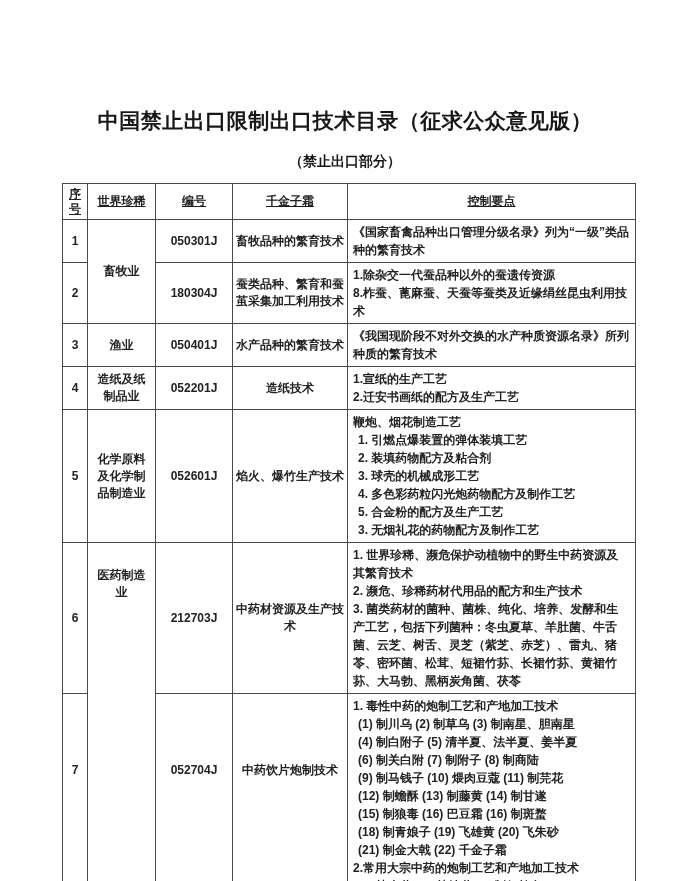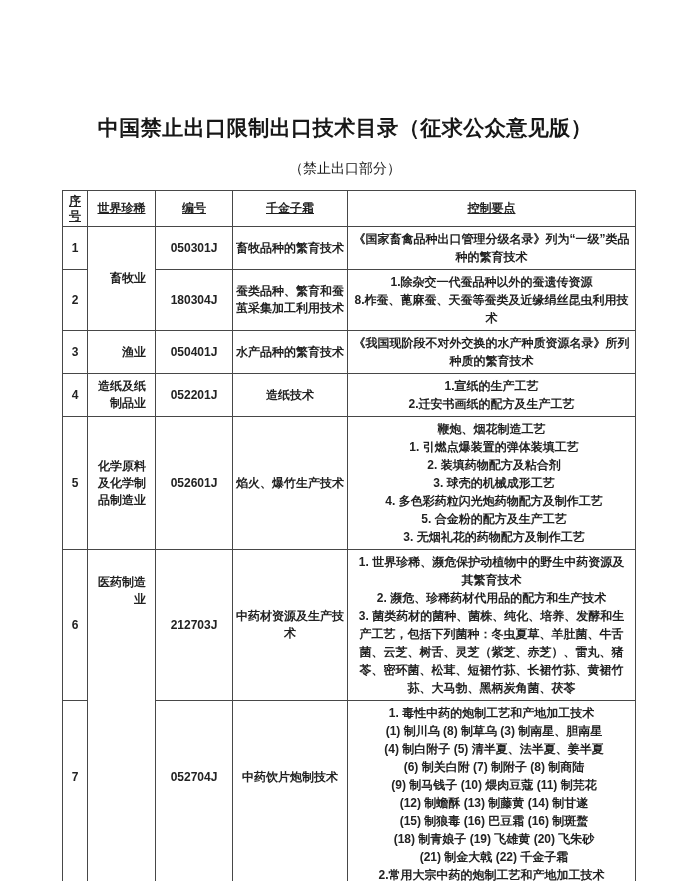--- a/index.html
+++ b/index.html
@@ -11,34 +11,34 @@
     width: 690px;
     height: 881px;
     overflow: hidden;
     font-family: "Liberation Sans", "DejaVu Sans", sans-serif;
     color: #1e1e1e;
   }
   .page {
     padding-top: 102px;
   }
   .doc-title {
-    margin: 11px;
+    margin: 4px;
     text-align: center;
     font-size: 21px;
     line-height: 30px;
     font-weight: 700;
     letter-spacing: 0.5px;
     color: #171717;
   }
   .doc-subtitle {
     margin: 16px 0 0 0;
     text-align: center;
     font-size: 14px;
     line-height: 18px;
-    font-weight: 400;
+    font-weight: 700;
     color: #171717;
   }
   table.catalog {
     border-collapse: collapse;
     table-layout: fixed;
     width: 573px;
     margin: 13px 0 0 62px;
     font-weight: 600;
   }
   .catalog th, .catalog td {
@@ -55,42 +55,40 @@
     padding: 2px 1px;
   }
   td.c {
     text-align: center;
     vertical-align: middle;
     line-height: 17px;
     padding: 2px;
   }
   td.industry {
     padding: 2px 9px;
-    text-align: right;
   }
   td.industry.vtop {
     vertical-align: top;
     padding-top: 24px;
   }
   td.ctrl {
     text-align: left;
     vertical-align: middle;
     line-height: 18px;
     padding: 3px 5px;
   }
   td.ctrl.vtop {
     vertical-align: top;
   }
   td.c.push-down {
     vertical-align: top;
     padding-top: 68px;
   }
   .pt {
     white-space: pre-wrap;
-    text-align: center;
   }
   .pt.sub {
     padding-left: 5px;
   }
   .u {
   }
   tr.rh-head { height: 36px; text-decoration: underline; }
   tr.rh-1 { height: 42px; }
   tr.rh-2 { height: 53px; }
   tr.rh-3 { height: 42px; }
@@ -190,21 +188,21 @@
           <div class="pt">3. 菌类药材的菌种、菌株、纯化、培养、发酵和生产工艺，包括下列菌种：冬虫夏草、羊肚菌、牛舌菌、云芝、树舌、灵芝（紫芝、赤芝）、雷丸、猪苓、密环菌、松茸、短裙竹荪、长裙竹荪、黄裙竹荪、大马勃、黑柄炭角菌、茯苓</div>
         </td>
       </tr>
 
       <tr>
         <td class="c push-down">7</td>
         <td class="c push-down">052704J</td>
         <td class="c push-down">中药饮片炮制技术</td>
         <td class="ctrl vtop">
           <div class="pt">1. 毒性中药的炮制工艺和产地加工技术</div>
-          <div class="pt sub">(1) 制川乌 (8) 制草乌 (3) 制南星、胆南星</div>
+          <div class="pt sub">(1) 制川乌 (2) 制草乌 (3) 制南星、胆南星</div>
           <div class="pt sub">(4) 制白附子 (5) 清半夏、法半夏、姜半夏</div>
           <div class="pt sub">(6) 制关白附 (7) 制附子 (8) 制商陆</div>
           <div class="pt sub">(9) 制马钱子 (10) 煨肉豆蔻 (11) 制芫花</div>
           <div class="pt sub">(12) 制蟾酥 (13) 制藤黄 (14) 制甘遂</div>
           <div class="pt sub">(15) 制狼毒 (16) 巴豆霜 (16) 制斑蝥</div>
           <div class="pt sub">(18) 制青娘子 (19) 飞雄黄 (20) 飞朱砂</div>
           <div class="pt sub">(21) 制金大戟 (22) 千金子霜</div>
           <div class="pt">2.常用大宗中药的炮制工艺和产地加工技术</div>
           <div class="pt sub">(1) 熟大黄  (2) 熟地黄 (3) 制何首乌</div>
 

